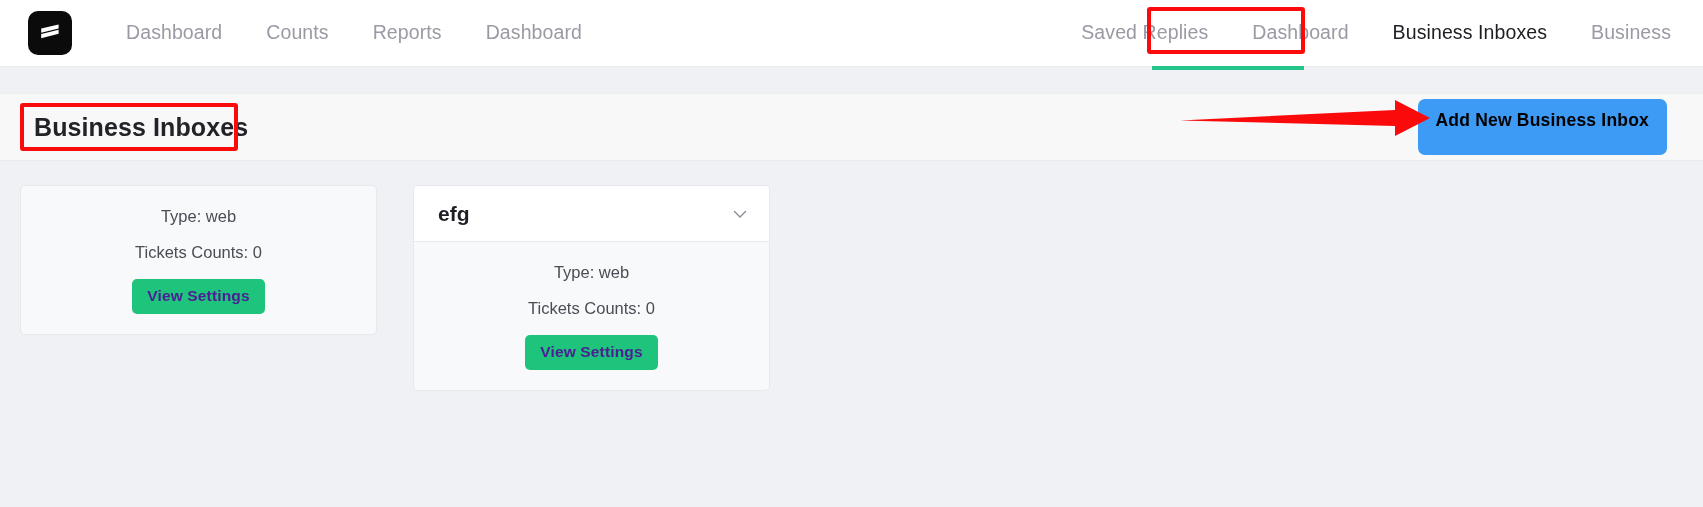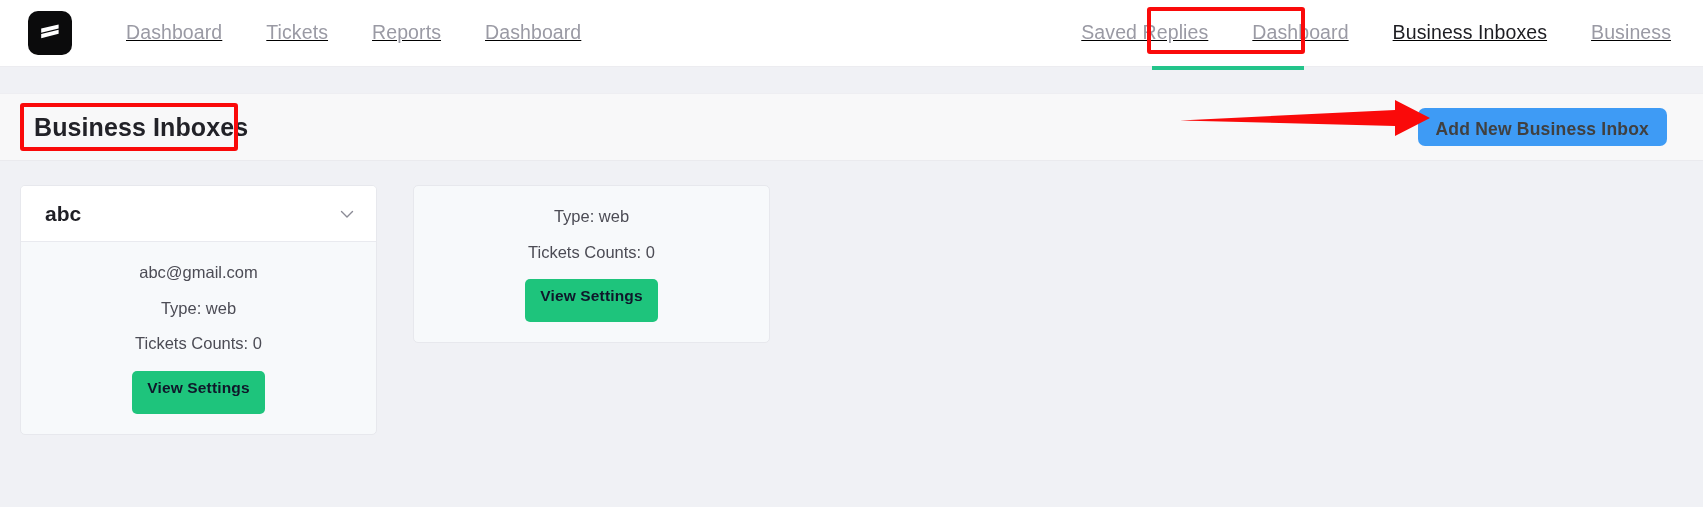--- a/index.html
+++ b/index.html
@@ -16,21 +16,20 @@
 
   
   .navbar {
     position: relative;
     height: 67px;
     background: #ffffff;
     display: flex;
     align-items: center;
     padding: 0 24px 0 28px;
     border-bottom: 1px solid #ececf0;
-    text-decoration: underline;
   }
   .brand-logo {
     width: 44px;
     height: 44px;
     border-radius: 10px;
     background: #0b0b0c;
     display: flex;
     align-items: center;
     justify-content: center;
     flex: 0 0 auto;
@@ -108,28 +107,28 @@
     top: 9px;
     width: 218px;
     height: 48px;
     border: 4px solid #fa0a0a;
     border-radius: 3px;
     pointer-events: none;
   }
   .btn-primary {
     margin-left: auto;
     background: #3e9bf5;
-    color: #404040;
+    color: #000000;
     border: none;
     border-radius: 7px;
     font-family: "Liberation Sans", sans-serif;
     font-size: 17.5px;
     font-weight: 700;
     letter-spacing: 0.2px;
-    padding: 11px 18px 6px;
+    padding: 11px 18px 24px;
     cursor: pointer;
     white-space: nowrap;
   }
   
   .annot-arrow {
     position: absolute;
     left: 1180px;
     top: 96px;
     width: 250px;
     height: 44px;
@@ -174,46 +173,46 @@
     text-align: center;
   }
   .card-line {
     font-size: 16.5px;
     color: #4c4c55;
     line-height: 1;
     margin-bottom: 19px;
   }
   .btn-success {
     background: #1ec47c;
-    color: #0f172a;
+    color: #4c1d95;
     border: none;
     border-radius: 5px;
     font-family: "Liberation Sans", sans-serif;
     font-size: 15.5px;
     font-weight: 700;
     letter-spacing: 0.15px;
-    padding: 8px 15px 17px;
+    padding: 8px 15px 9px;
     cursor: pointer;
   }
 </style>
 </head>
 <body>
 
 <div class="navbar">
 
   <div class="brand-logo">
     <svg width="26" height="26" viewBox="0 0 26 26" aria-hidden="true">
       <path d="M4.2 8.6 L21.6 4.4 L21.6 8.4 L4.2 12.8 Z" fill="#ffffff"></path>
       <path d="M4.2 14.0 L21.6 9.8 L21.6 13.8 L4.2 18.2 Z" fill="#ffffff"></path>
     </svg>
   </div>
 
   <div class="nav-left">
     <div class="nav-item">Dashboard</div>
-    <div class="nav-item">Tickets</div>
+    <div class="nav-item">Counts</div>
     <div class="nav-item">Reports</div>
     <div class="nav-item">Dashboard</div>
   </div>
 
   <div class="nav-right">
     <div class="nav-item">Saved Replies</div>
     <div class="nav-item">Dashboard</div>
     <div class="nav-item active">Business Inboxes</div>
     <div class="nav-item">Business</div>
   </div>
@@ -226,37 +225,36 @@
   <div class="page-title">Business Inboxes</div>
   <button class="btn-primary">Add New Business Inbox</button>
   <div class="annot-box-title"></div>
 </div>
 
 <svg class="annot-arrow" viewBox="0 0 250 44" aria-hidden="true">
   <polygon points="0,24.5 215,14 215,4 250,22 215,40 215,30" fill="#fa0a0a"></polygon>
 </svg>
 
 <div class="cards-area">
-
-  <div class="inbox-card">
-    <div class="card-head">
-      <div class="card-title">abc</div>
-      <svg class="chevron" viewBox="0 0 18 18" aria-hidden="true">
-        <path d="M3.5 6.5 L9 12 L14.5 6.5" fill="none" stroke="#8a8a95" stroke-width="1.4" stroke-linecap="round" stroke-linejoin="round"></path>
-      </svg>
-    </div>
-    <div class="card-body">
-      <div class="card-line">abc@gmail.com</div>
-      <div class="card-line">Type: web</div>
-      <div class="card-line">Tickets Counts: 0</div>
-      <button class="btn-success">View Settings</button>
-    </div>
-  </div>
 
   <div class="inbox-card">
     <div class="card-body">
       <div class="card-line">Type: web</div>
       <div class="card-line">Tickets Counts: 0</div>
       <button class="btn-success">View Settings</button>
     </div>
   </div>
 
+  <div class="inbox-card">
+    <div class="card-head">
+      <div class="card-title">efg</div>
+      <svg class="chevron" viewBox="0 0 18 18" aria-hidden="true">
+        <path d="M3.5 6.5 L9 12 L14.5 6.5" fill="none" stroke="#8a8a95" stroke-width="1.4" stroke-linecap="round" stroke-linejoin="round"></path>
+      </svg>
+    </div>
+    <div class="card-body">
+      <div class="card-line">Type: web</div>
+      <div class="card-line">Tickets Counts: 0</div>
+      <button class="btn-success">View Settings</button>
+    </div>
+  </div>
+
 </div>
 
 </body></html>

